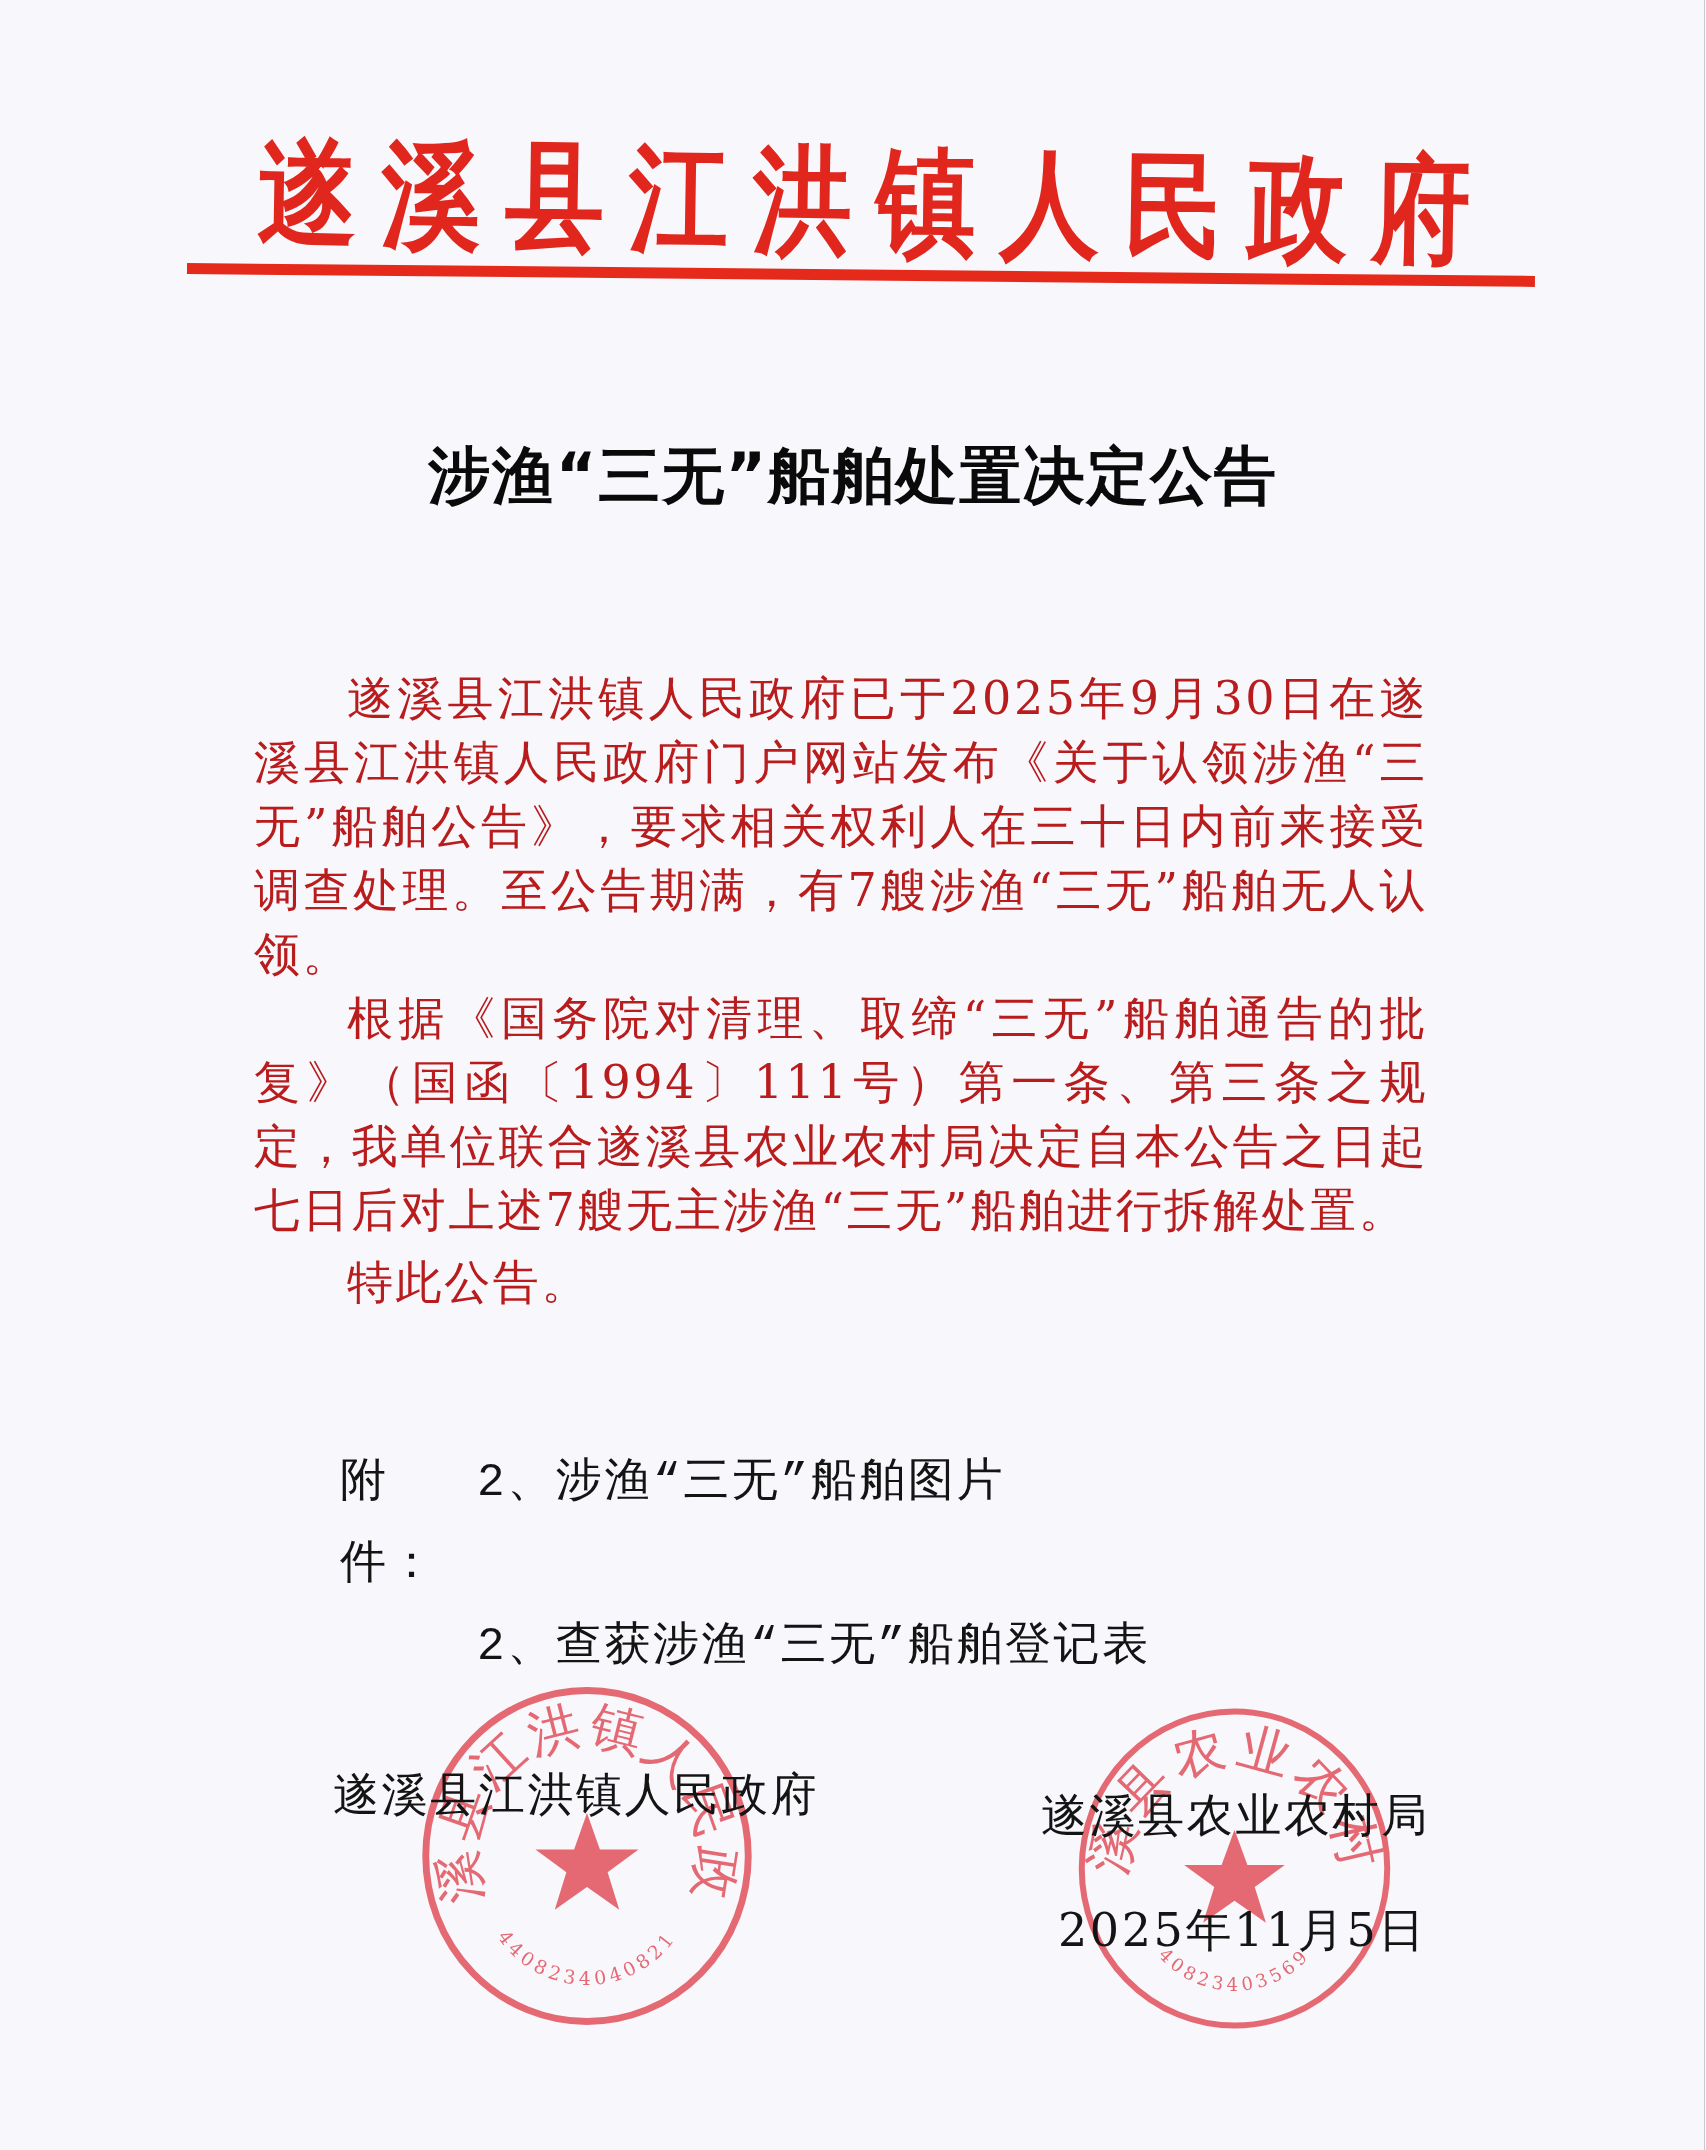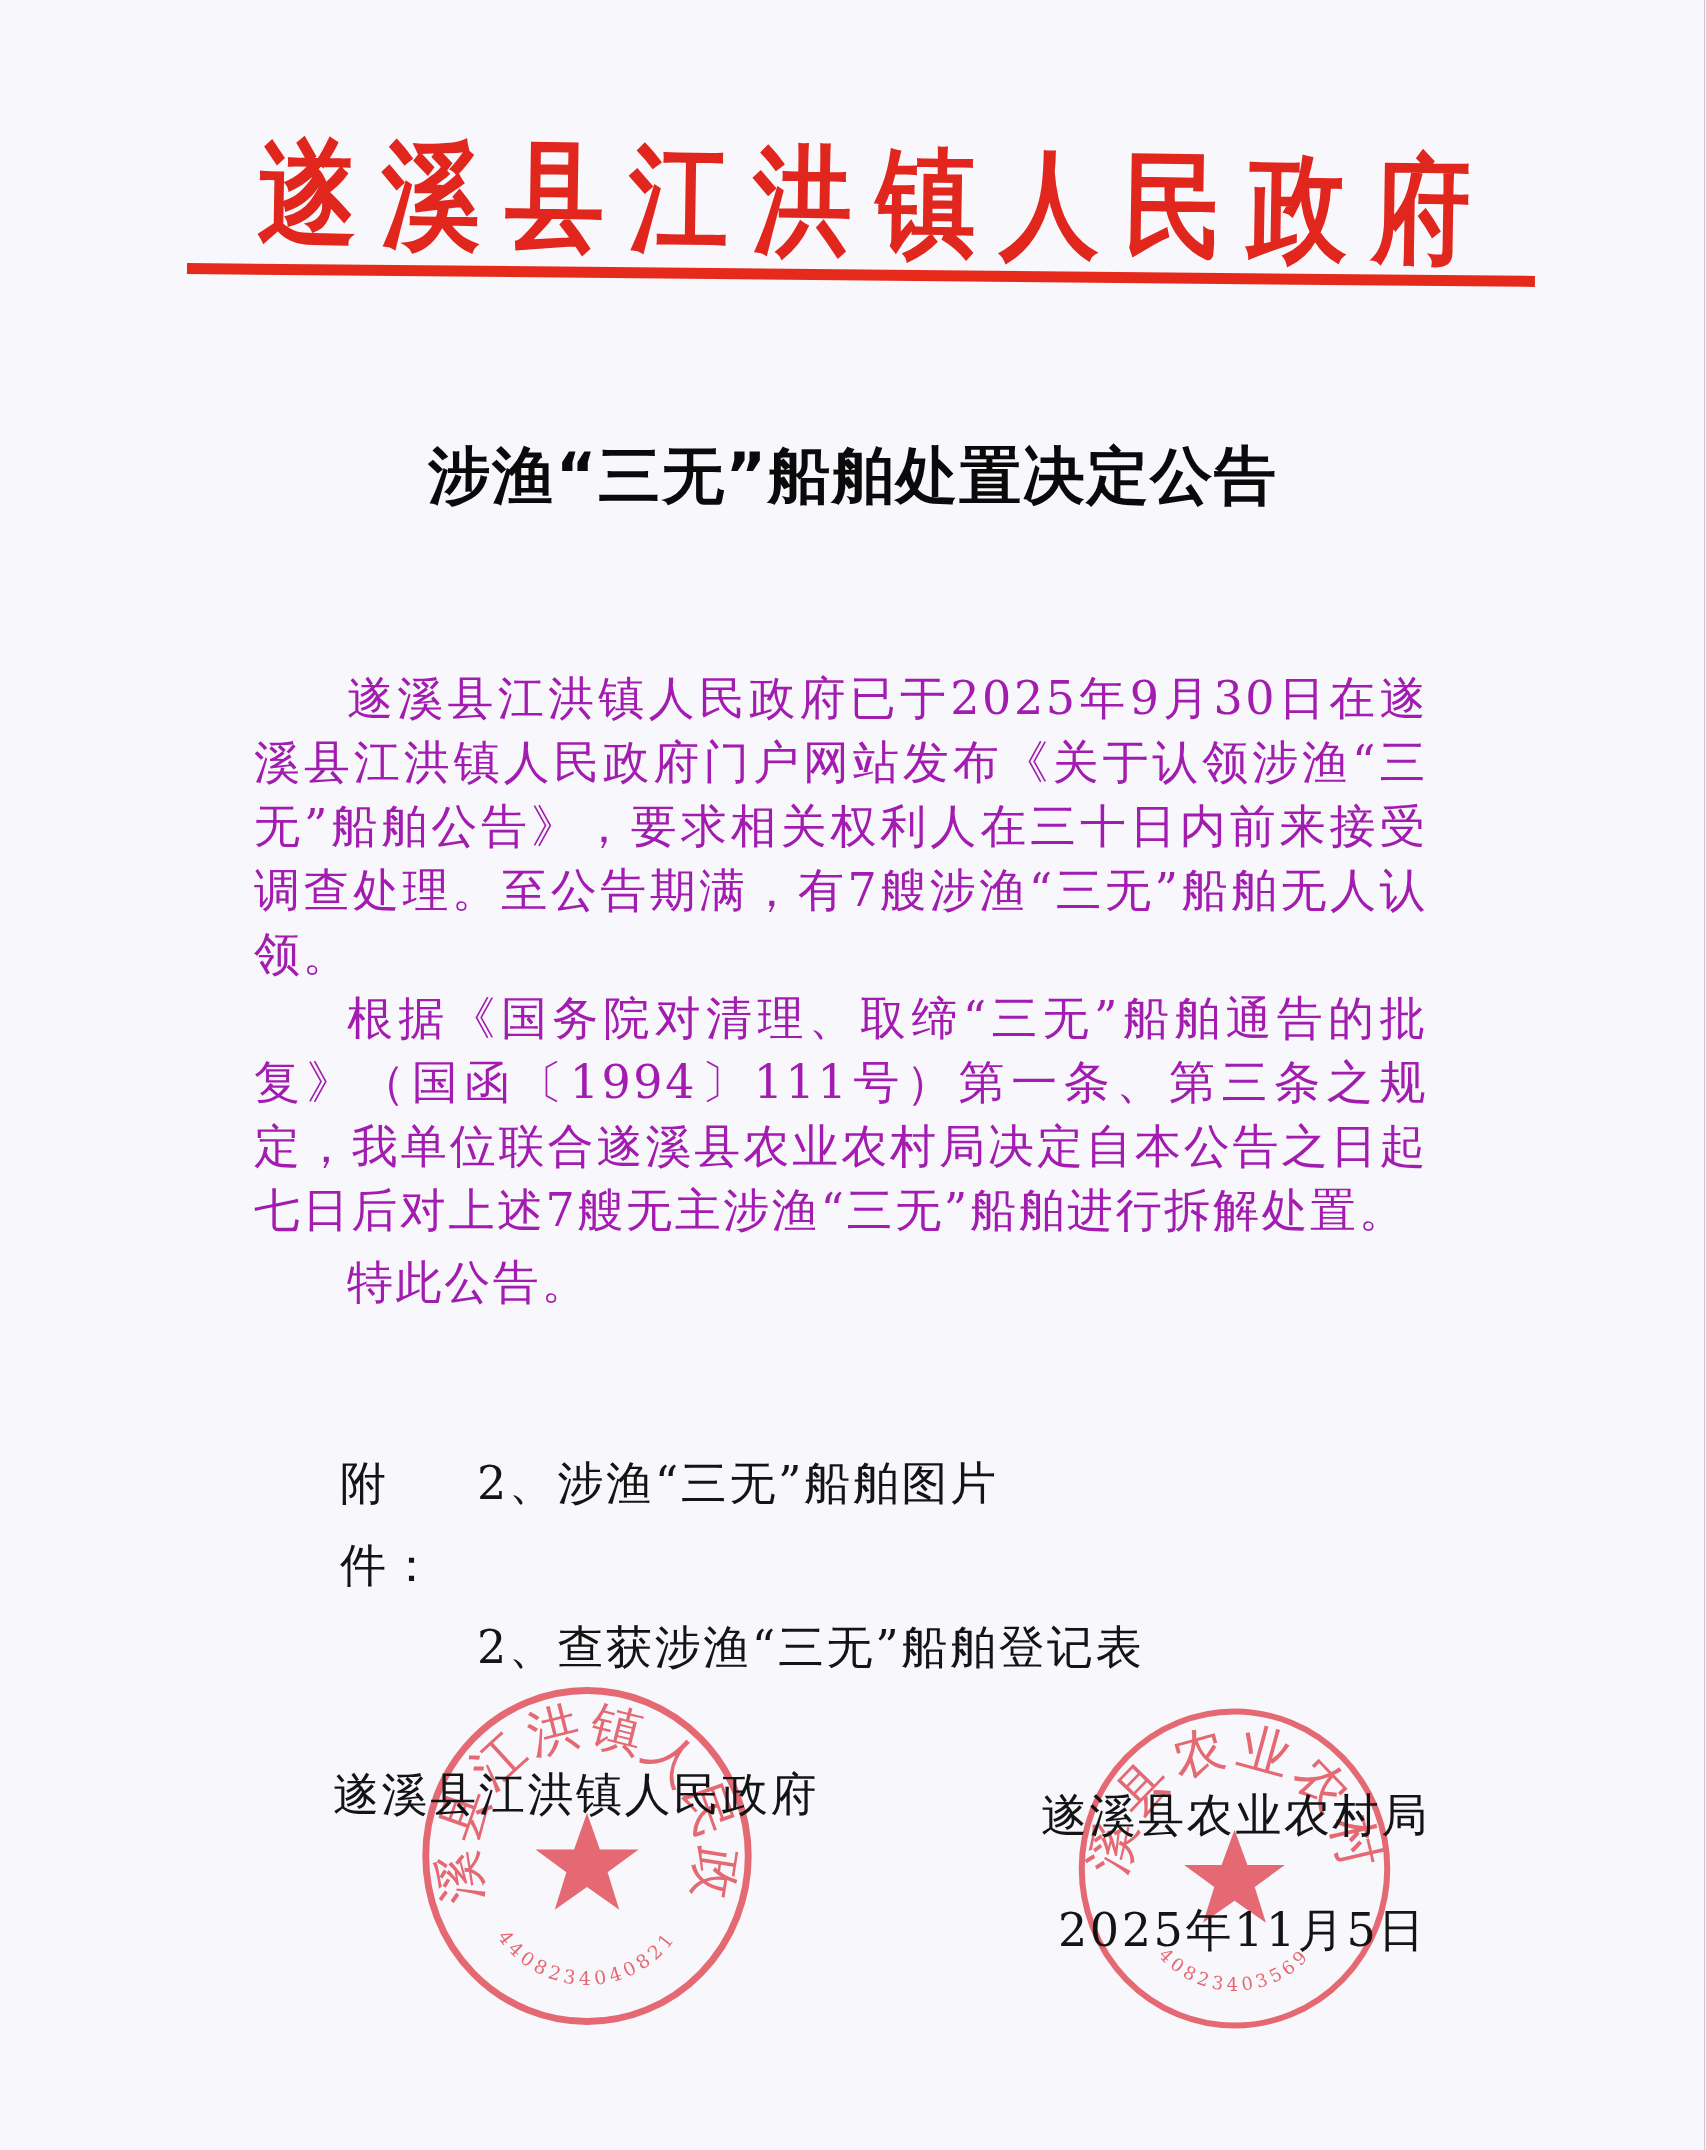--- a/index.html
+++ b/index.html
@@ -77,21 +77,21 @@
   }
 
   
   .body-text {
     position: absolute;
     left: 254px;
     top: 666px;
     width: 1174px;
     font-size: 46px;
     line-height: 64px;
-    color: #a21caf;
+    color: #b91c1c;
     text-align: justify;
     text-align-last: left;
   }
   .body-text p {
     margin: 0;
     text-indent: 93px;
     letter-spacing: 2.6px;
   }
   .body-text p.closing {
     margin-top: 8px;
@@ -99,21 +99,21 @@
 
   .attachments {
     position: absolute;
     left: 340px;
     top: 1442px;
     font-size: 46px;
     line-height: 82px;
     color: #141414;
     letter-spacing: 2.6px;
   }
-  .attachments .att-row { display: flex; }
+  .attachments .att-row { display: flex; font-family: Liberation Mono, monospace; }
   .attachments .att-label { width: 137px; display: inline-block; }
   .attachments .att-row.second { padding-left: 137px; text-align: right; }
 
   
   .sig {
     position: absolute;
     font-size: 46px;
     color: #141414;
     letter-spacing: 2.6px;
     white-space: nowrap;

